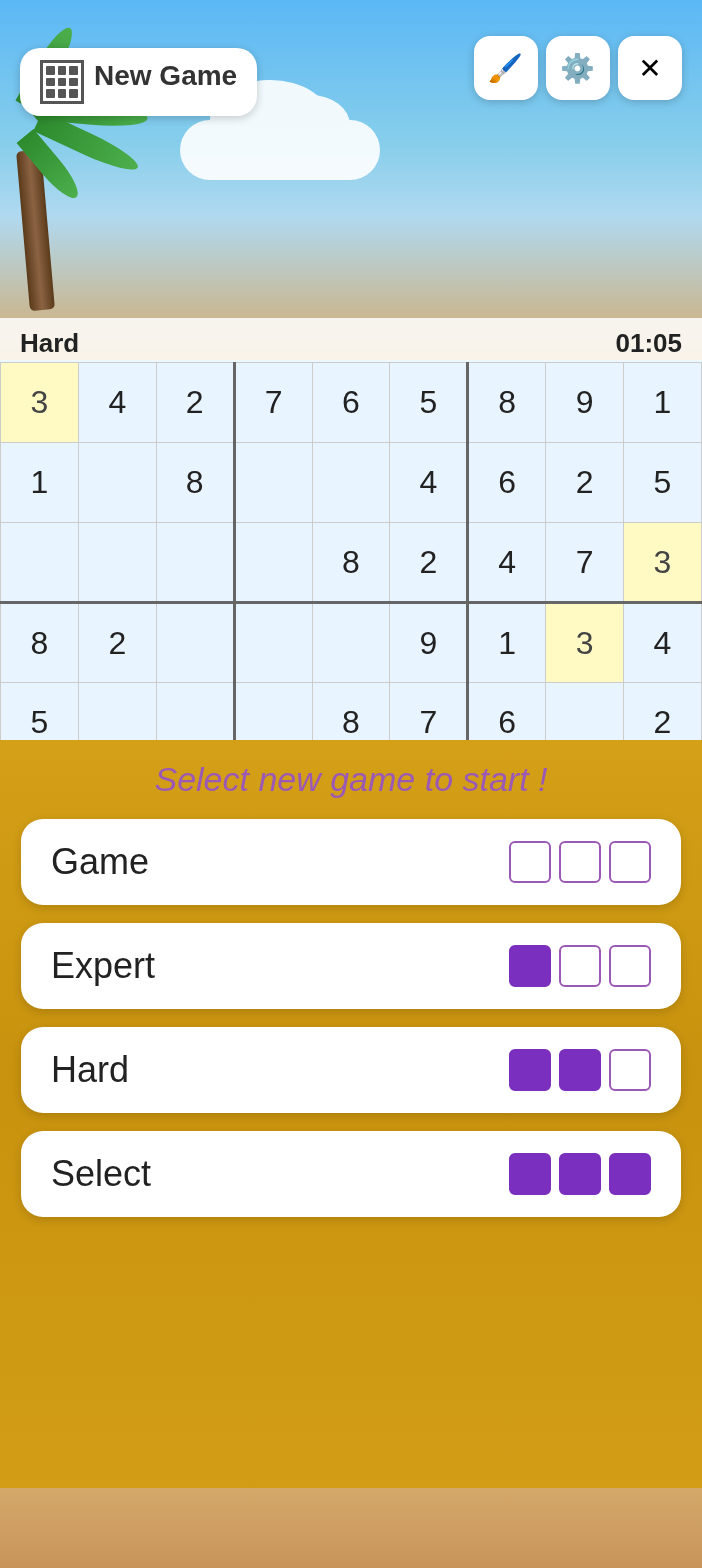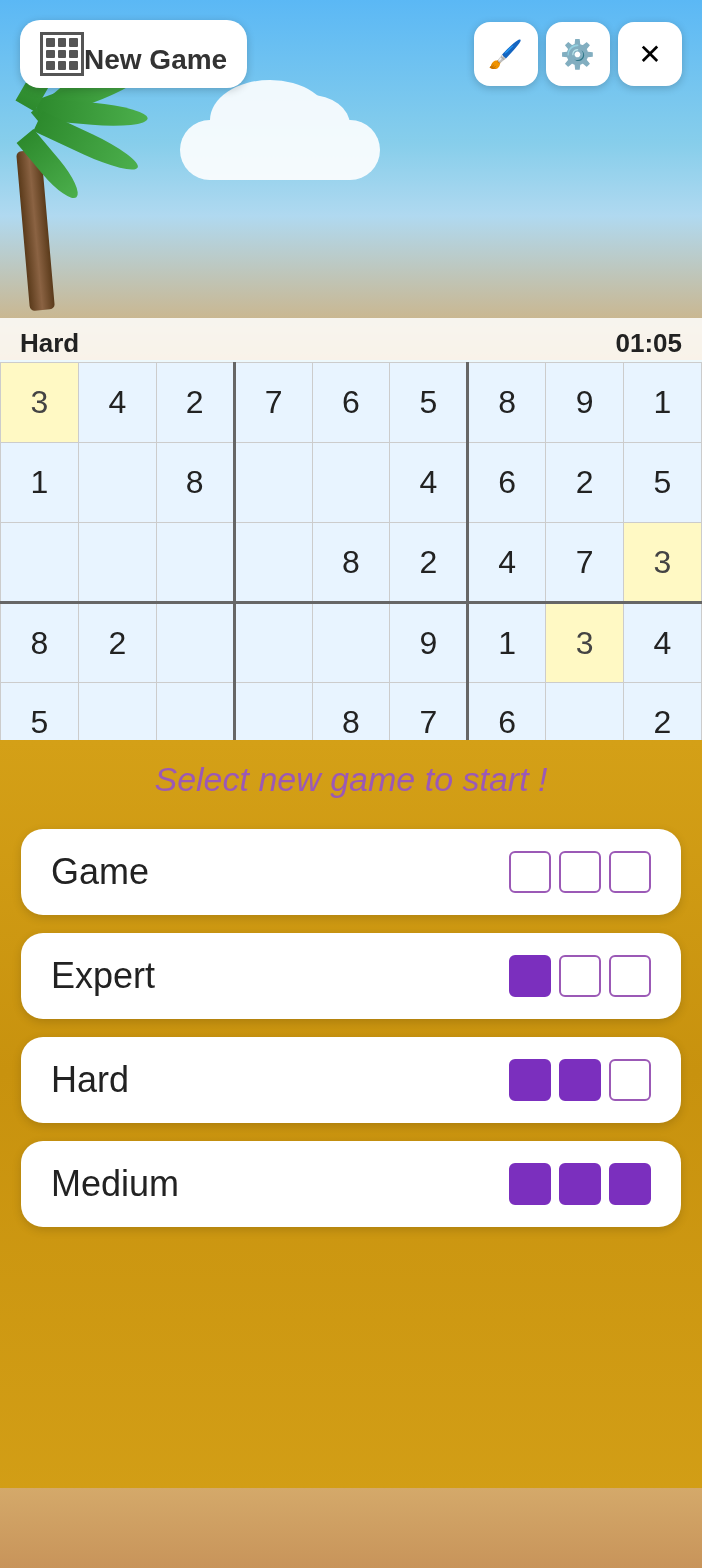--- a/index.html
+++ b/index.html
@@ -89,27 +89,29 @@
       left: 0; right: 0;
       display: flex;
       justify-content: space-between;
       align-items: center;
       padding: 0 20px;
       z-index: 10;
     }
 
     .new-game-btn {
       display: flex;
-      align-items: flex-end;
+      align-items: flex-start;
       background: white;
       border: none;
       border-radius: 20px;
       padding: 12px 20px;
       cursor: pointer;
       box-shadow: 0 2px 8px rgba(0,0,0,0.2);
+      gap: 10px;
+      margin-top: 28px;
     }
 
     .grid-icon {
       width: 44px;
       height: 44px;
       display: grid;
       grid-template-columns: repeat(3, 1fr);
       grid-template-rows: repeat(3, 1fr);
       gap: 3px;
       border: 3px solid #555;
@@ -223,21 +225,21 @@
       padding: 20px 20px 30px;
       gap: 18px;
     }
 
     .select-prompt {
       font-size: 34px;
       color: #9B59B6;
       font-style: italic;
       font-weight: 500;
       text-align: center;
-      margin-bottom: 12px;
+      margin-bottom: 2px;
     }
 
     .difficulty-btn {
       width: 660px;
       background: white;
       border: none;
       border-radius: 22px;
       padding: 22px 30px;
       display: flex;
       justify-content: space-between;
@@ -421,21 +423,21 @@
   <button class="difficulty-btn">
     <span class="difficulty-label">Hard</span>
     <div class="difficulty-dots">
       <div class="dot filled"></div>
       <div class="dot filled"></div>
       <div class="dot empty-dot"></div>
     </div>
   </button>
 
   <button class="difficulty-btn">
-    <span class="difficulty-label">Medium</span>
+    <span class="difficulty-label">Select</span>
     <div class="difficulty-dots">
       <div class="dot filled"></div>
       <div class="dot filled"></div>
       <div class="dot filled"></div>
     </div>
   </button>
 </div>
 
 <div class="beach-strip"></div>
 

